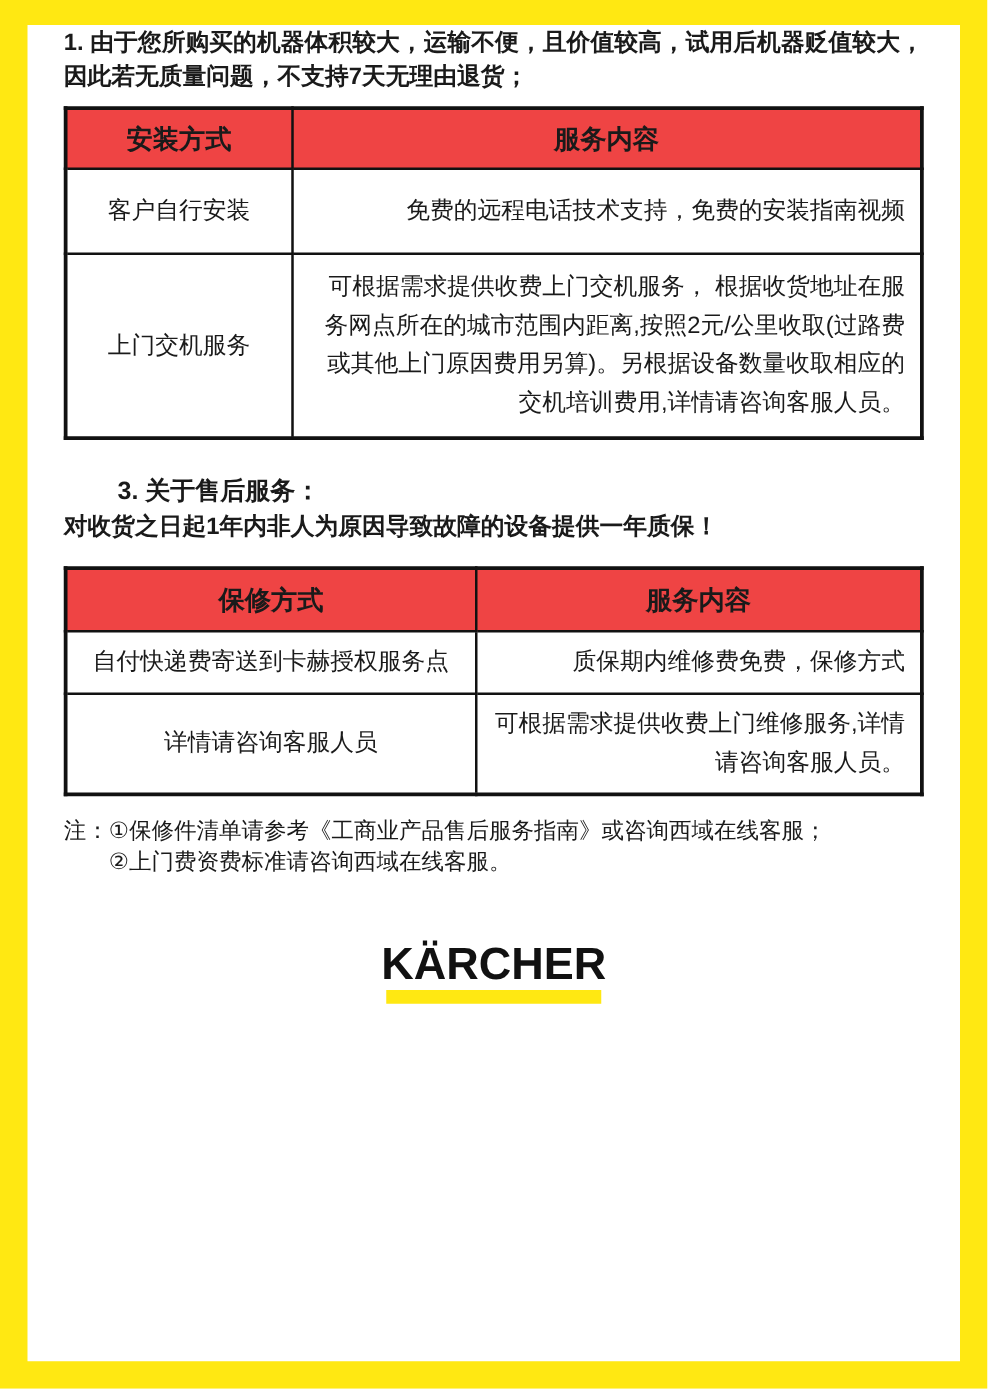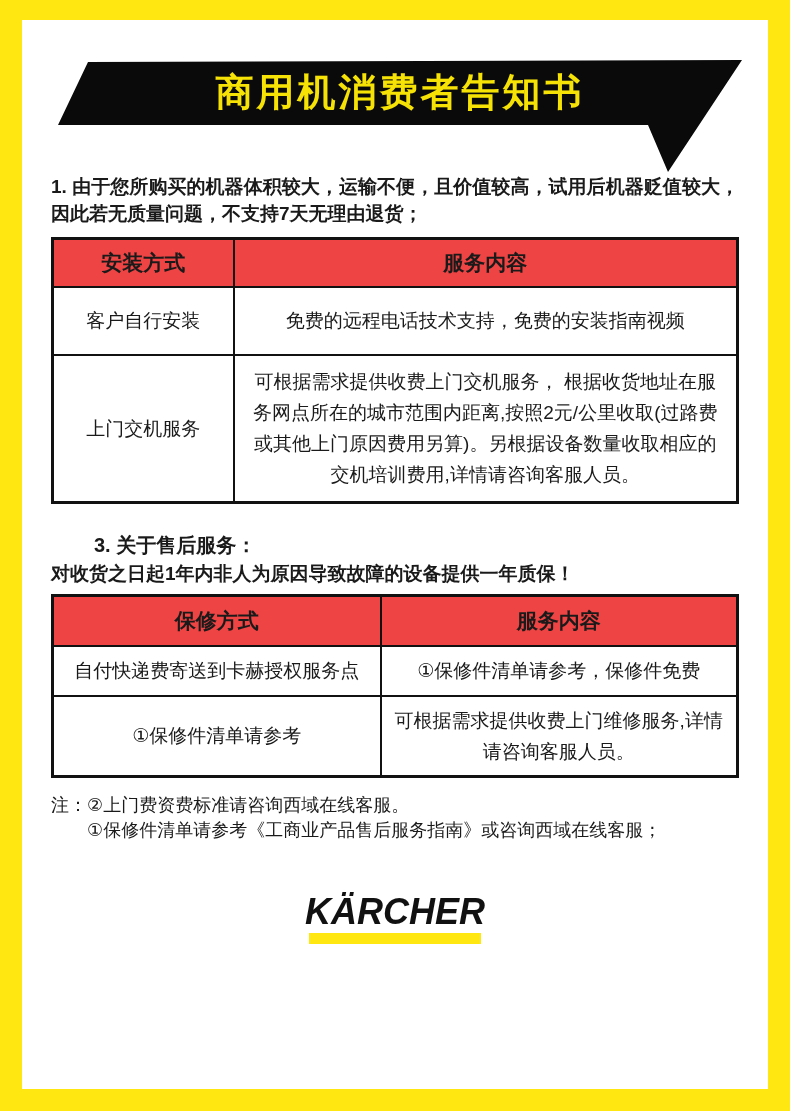--- a/index.html
+++ b/index.html
@@ -91,45 +91,44 @@
     font-weight: 700;
     text-align: center;
   }
   td {
     font-size: 19px;
     font-weight: 400;
     line-height: 31px;
     vertical-align: middle;
   }
   td.method-cell { text-align: center; }
-  td.content-cell { text-align: center; padding: 8px 12px; }
+  td.content-cell { text-align: right; padding: 8px 12px; }
   table.install-table { margin-top: 10px; }
   table.install-table col.c1 { width: 181px; }
   table.install-table th { height: 48px; }
   table.install-table tr.r1 td { height: 68px; }
   table.install-table tr.r2 td { height: 148px; }
-  table.warranty-table { margin-top: 7px; }
+  table.warranty-table { margin-top: 18px; }
   table.warranty-table col.c1 { width: 328px; }
   table.warranty-table th { height: 50px; }
   table.warranty-table tr.r1 td { height: 50px; }
   table.warranty-table tr.r2 td { height: 58px; }
   
   .notes {
     margin-top: 15px;
     display: flex;
     font-size: 18px;
     line-height: 25px;
   }
   .notes-label { flex: 0 0 auto; white-space: nowrap; }
   .notes-items { flex: 1 1 auto; }
   
   .footer {
     margin-top: 52px;
     text-align: center;
-    font-style: italic;
   }
   .brand-logo {
     display: inline-block;
     font-size: 36px;
     font-weight: 900;
     letter-spacing: 0px;
     color: #111111;
     line-height: 34px;
   }
   .logo-underline {
@@ -138,24 +137,20 @@
     background: #FFE812;
     margin: 4px auto 0 auto;
   }
 </style>
 </head>
 <body>
 
 <div class="page">
   <div class="content">
 
-    <div class="banner">
-      <div class="banner-shape"></div>
-      <div class="banner-title">商用机消费者告知书</div>
-    </div>
 
 
     <div class="intro-paragraph">1. 由于您所购买的机器体积较大，运输不便，且价值较高，试用后机器贬值较大，因此若无质量问题，不支持7天无理由退货；</div>
 
 
     <table class="install-table">
       <colgroup>
           <col class="c1">
           <col class="c2">
         </colgroup>
@@ -188,34 +183,34 @@
         </colgroup>
       <thead>
         <tr>
           <th>保修方式</th>
           <th>服务内容</th>
         </tr>
       </thead>
       <tbody>
         <tr class="r1">
           <td class="method-cell">自付快递费寄送到卡赫授权服务点</td>
-          <td class="content-cell">①保修件清单请参考，保修件免费</td>
+          <td class="content-cell">质保期内维修费免费，保修方式</td>
         </tr>
         <tr class="r2">
-          <td class="method-cell">①保修件清单请参考</td>
+          <td class="method-cell">详情请咨询客服人员</td>
           <td class="content-cell">可根据需求提供收费上门维修服务,详情请咨询客服人员。</td>
         </tr>
       </tbody>
     </table>
 
     <div class="notes">
       <div class="notes-label">注：</div>
       <div class="notes-items">
+        <div>①保修件清单请参考《工商业产品售后服务指南》或咨询西域在线客服；</div>
         <div>②上门费资费标准请咨询西域在线客服。</div>
-        <div>①保修件清单请参考《工商业产品售后服务指南》或咨询西域在线客服；</div>
       </div>
     </div>
 
     <div class="footer">
       <div class="brand-logo">KÄRCHER</div>
       <div class="logo-underline"></div>
     </div>
 
   </div>
 </div>

